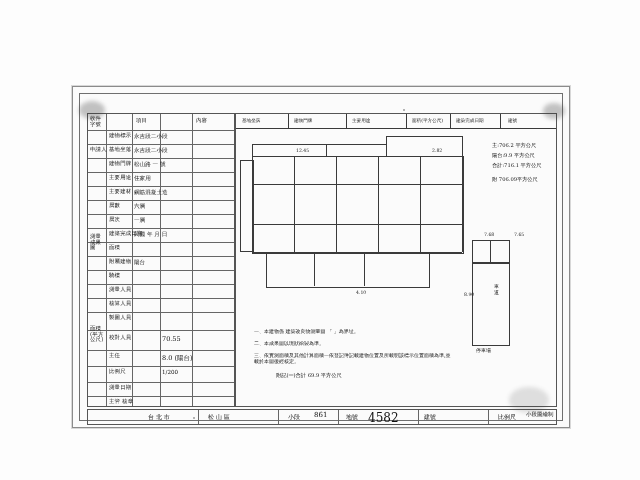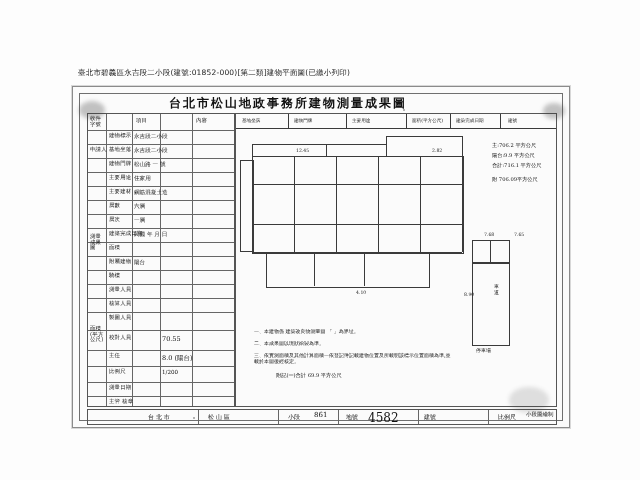--- a/index.html
+++ b/index.html
@@ -210,27 +210,25 @@
     background: rgba(40,40,40,0.45);
     border-radius: 50%;
   }
 </style>
 </head>
 <body>
 
 <div class="page">
 
   <div class="header">
-    <div class="sys-subtitle">臺北市碧義區永吉段二小段(建號:01852-000)[第二類]建物平面圖(已繳小列印)</div>
   </div>
 
   <div class="sheet">
     <div class="sheet-inner"></div>
 
-    <div class="sheet-title">台北市松山地政事務所建物測量成果圖</div>
 
     <div class="form-block">
 
       <div class="form-colline" style="left:18px;"></div>
       <div class="form-colline" style="left:44px;"></div>
       <div class="form-colline" style="left:72px;"></div>
       <div class="form-colline" style="left:104px;"></div>
 
       <div class="form-row" style="top:16px;"></div>
       <div class="form-row" style="top:30px;"></div>

